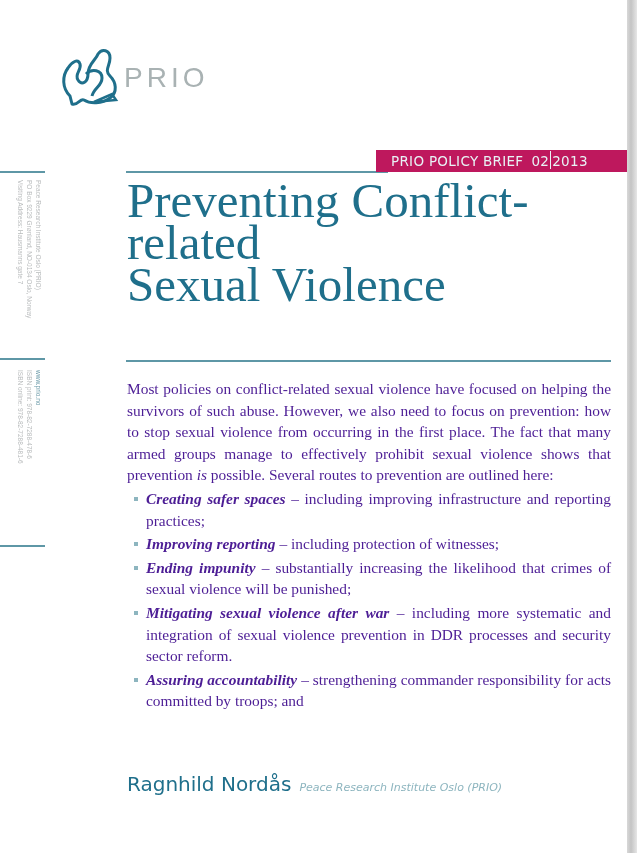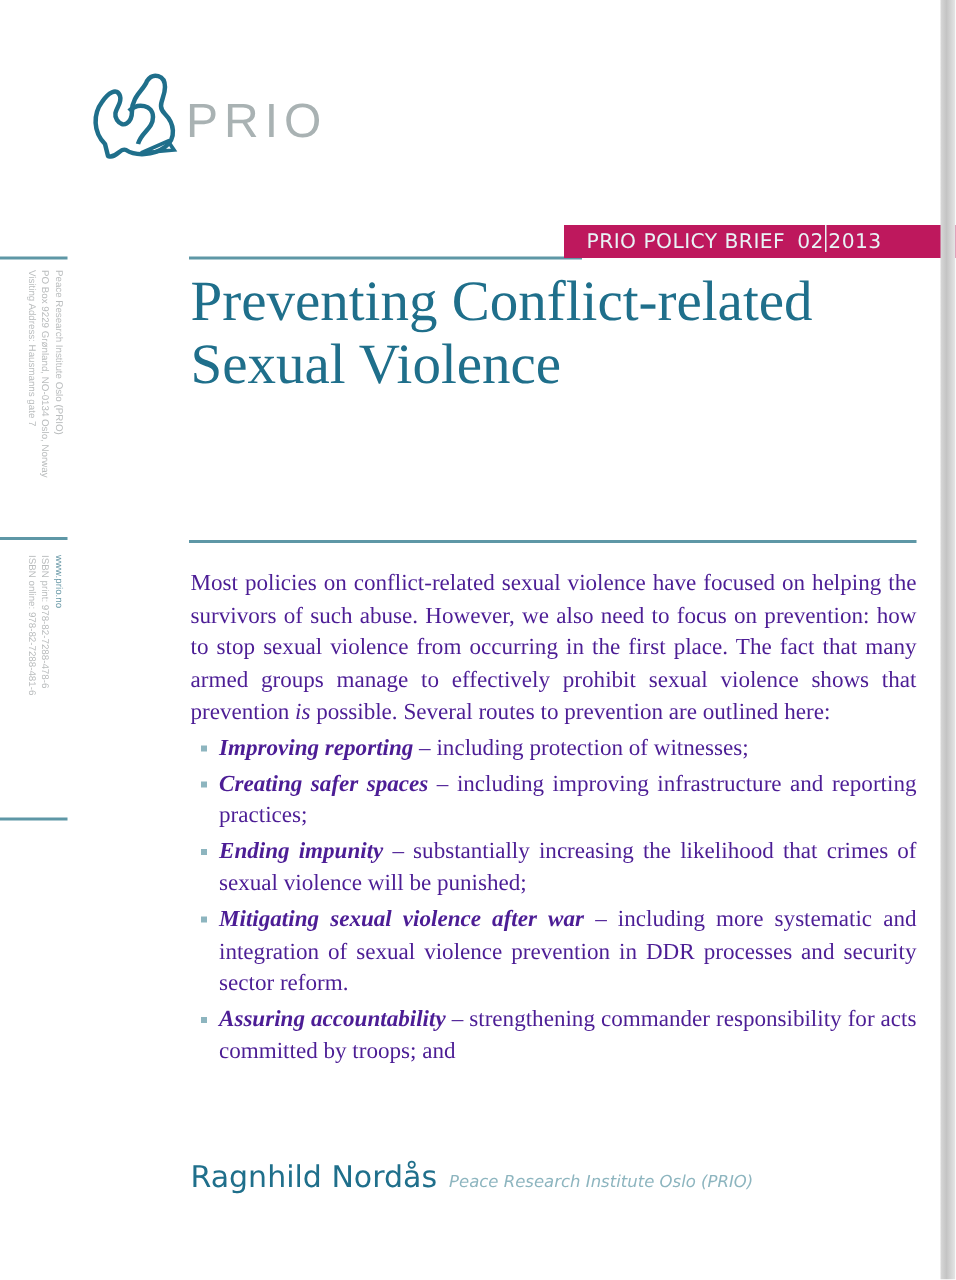--- a/index.html
+++ b/index.html
@@ -1,29 +1,29 @@
 <!DOCTYPE html>
 <html><head>
 <meta charset="utf-8">
 <style>
   html, body { margin:0; padding:0; }
   body { width:637px; height:853px; background:#ffffff; position:relative; overflow:hidden; font-family:"Liberation Serif", serif; }
   .page { position:absolute; left:0; top:0; width:627px; height:853px; background:#fff; }
   .edge { position:absolute; left:627px; top:0; width:10px; height:853px; background:linear-gradient(to right,#d8d8d8,#c4c4c4 40%,#e6e6e6); }
 
   .logo { position:absolute; left:58px; top:44px; width:160px; height:70px; }
-  .logo-word { position:absolute; left:124px; top:62px; font-family:"Liberation Sans", sans-serif; font-size:32px; letter-spacing:4px; color:#a9b2b3; }
+  .logo-word { position:absolute; left:124px; top:62px; font-family:"Liberation Sans", sans-serif; font-size:28px; letter-spacing:4px; color:#a9b2b3; }
 
   .rule { position:absolute; height:2px; background:#5e97a6; }
 
   .banner { position:absolute; left:376px; top:150px; width:277px; height:22px; background:#be185d; color:#e8f3f6; font-family:"DejaVu Sans", sans-serif; font-size:13.5px; letter-spacing:0.3px; line-height:22px; padding-left:15px; box-sizing:border-box; white-space:nowrap; }
   .banner .num { margin-left:8px; font-weight:normal; }
   .banner .sep { display:inline-block; width:1px; height:18px; background:#e8f3f6; vertical-align:-3px; margin:0 1px; }
 
-  .title { position:absolute; left:127px; top:180px; width:480px; font-family:"Liberation Serif", serif; font-size:38px; line-height:42px; color:#1f6f8b; margin:0; font-weight:normal; }
+  .title { position:absolute; left:127px; top:180px; width:480px; font-family:"Liberation Serif", serif; font-size:49px; line-height:42px; color:#1f6f8b; margin:0; font-weight:normal; }
 
   .sidebar-text { position:absolute; font-family:"Liberation Sans", sans-serif; font-size:6.5px; color:#b9bcbd; writing-mode:vertical-rl; line-height:9px; }
   .sb1 { left:16px; top:180px; height:170px; }
   .sb2 { left:16px; top:370px; height:120px; }
   .sb2 .url { color:#6b9aa8; }
 
   .body { position:absolute; left:127px; top:378px; width:484px; font-family:"Liberation Serif", serif; font-size:15.4px; line-height:21.6px; color:#4c1d95; text-align:justify; }
   .body p { margin:0; }
   .body ul { margin:0; padding:0; list-style:none; }
   .body li { position:relative; padding-left:19px; margin-top:2px; text-align:justify; }
@@ -69,22 +69,22 @@
 
   <div class="sidebar-text sb2">
     <div class="url">www.prio.no</div>
     <div>ISBN print: 978-82-7288-478-6</div>
     <div>ISBN online: 978-82-7288-481-6</div>
   </div>
 
   <div class="body">
     <p><span>Most policies on conflict-related sexual violence have focused on helping the survivors of such abuse. However, we also need to focus on prevention: how to stop sexual violence from occurring in the first place. The fact that many armed groups manage to effectively prohibit sexual violence shows that prevention </span><i>is</i><span> possible. Several routes to prevention are outlined here:</span></p>
     <ul>
+      <li><span class="lead">Creating safer spaces</span><span> – including improving infrastructure and reporting practices;</span></li>
       <li><span class="lead">Improving reporting</span><span> – including protection of witnesses;</span></li>
-      <li><span class="lead">Creating safer spaces</span><span> – including improving infrastructure and reporting practices;</span></li>
       <li><span class="lead">Ending impunity</span><span> – substantially increasing the likelihood that crimes of sexual violence will be punished;</span></li>
       <li><span class="lead">Mitigating sexual violence after war</span><span> – including more systematic and integration of sexual violence prevention in DDR processes and security sector reform.</span></li>
       <li><span class="lead">Assuring accountability</span><span> – strengthening commander responsibility for acts committed by troops; and</span></li>
     </ul>
   </div>
 
   <div class="byline">
     <span class="author">Ragnhild Nordås</span>
     <span class="affil">Peace Research Institute Oslo (PRIO)</span>
   </div>

